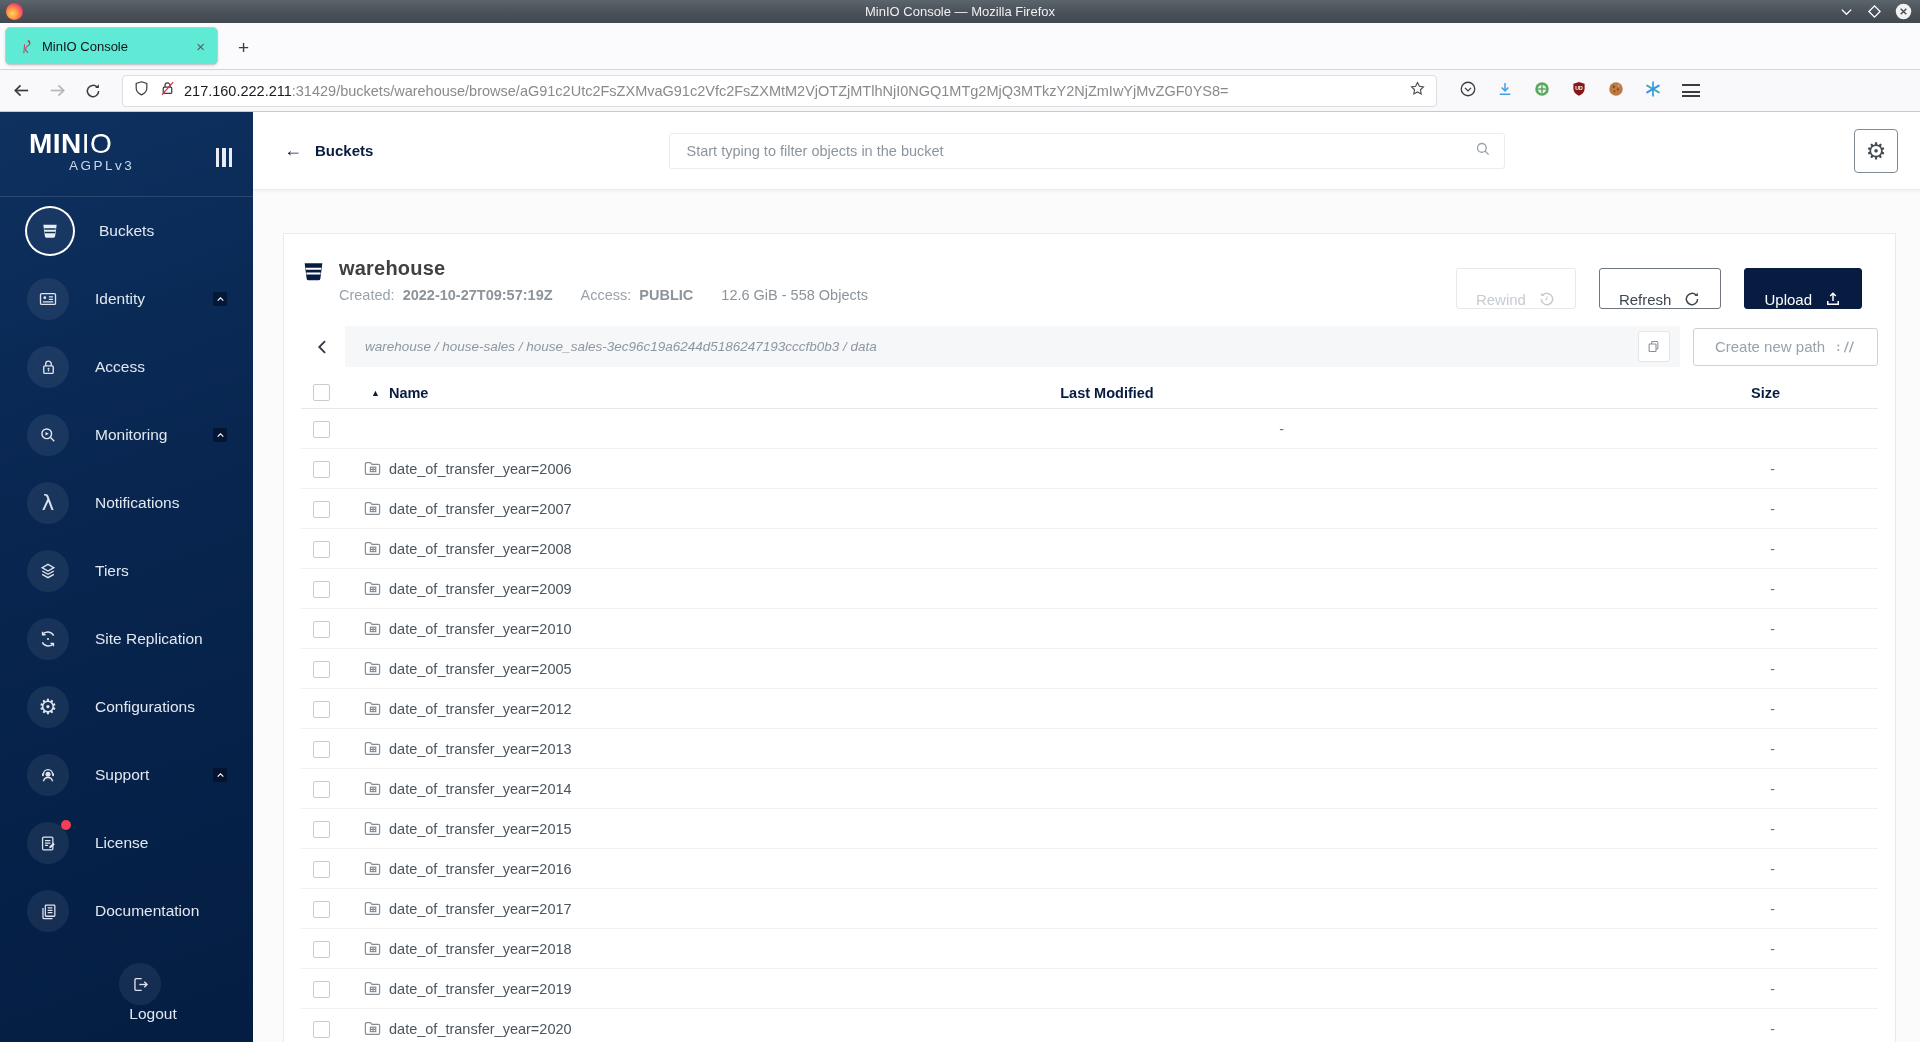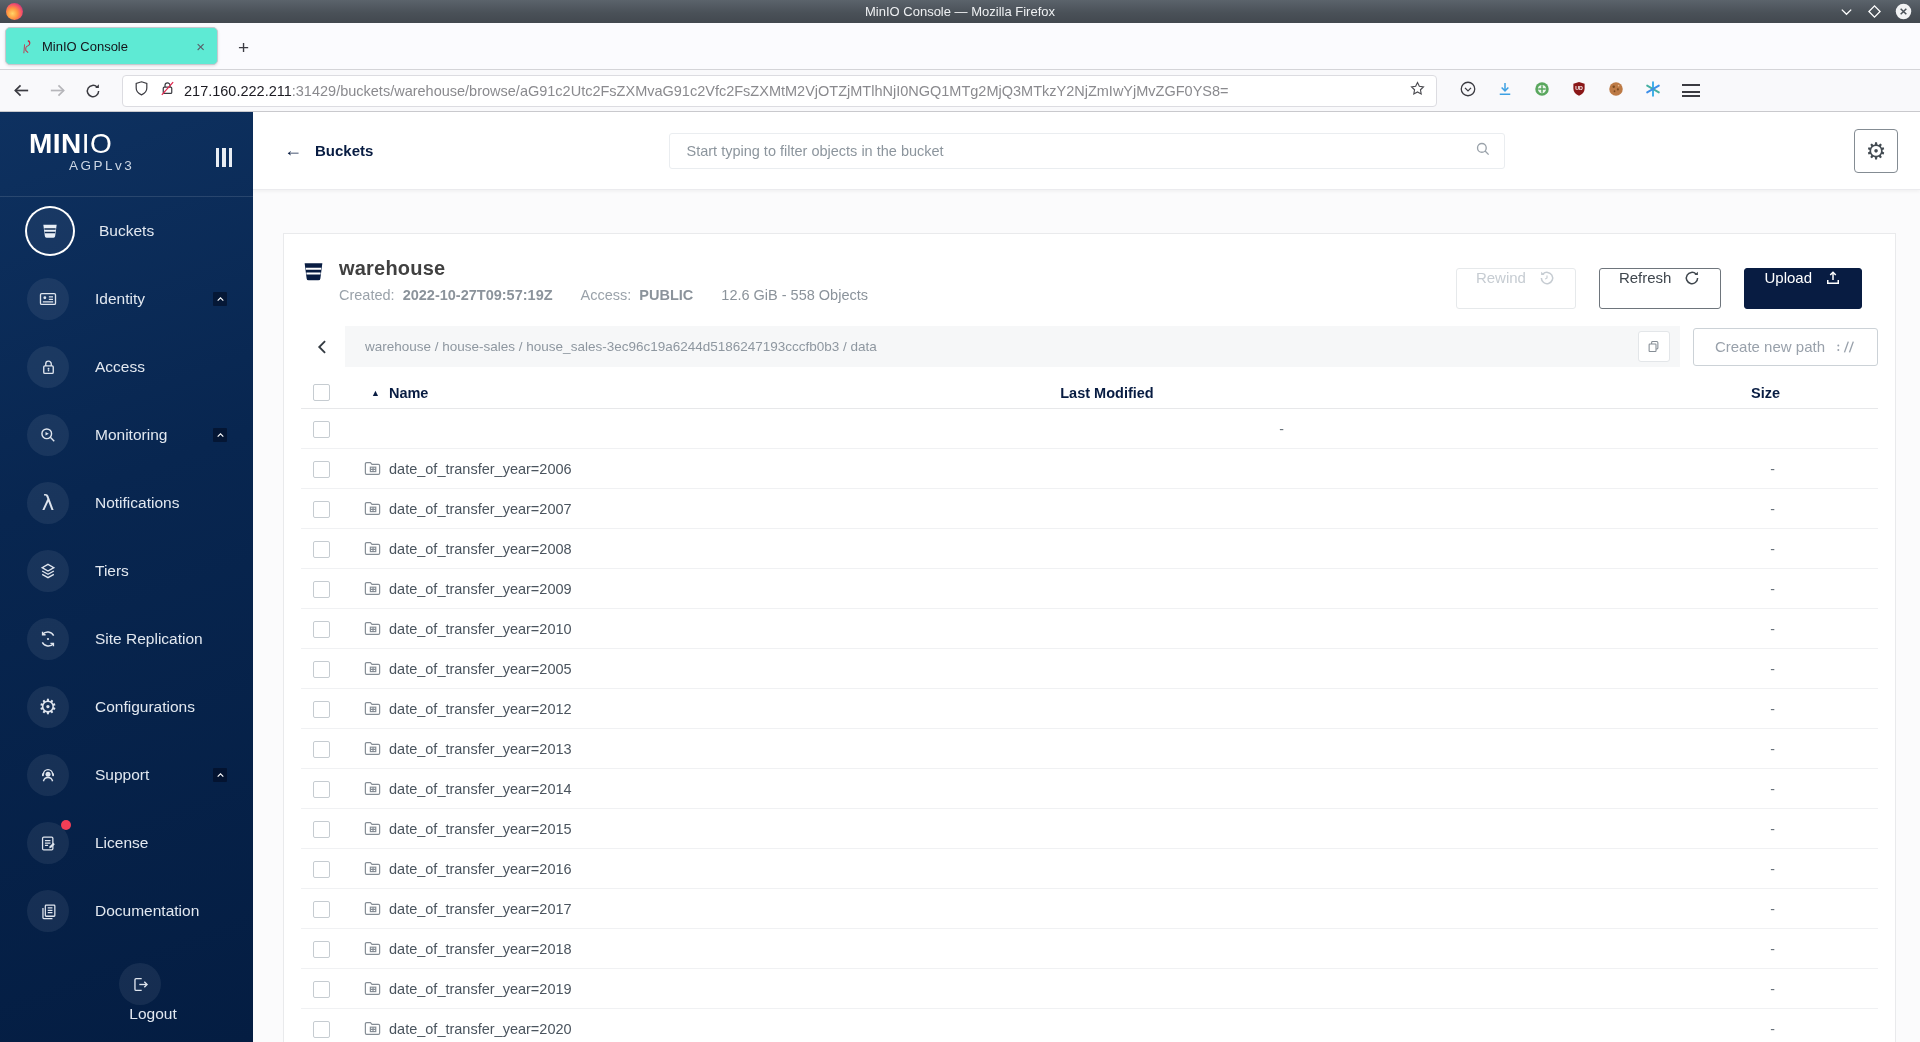--- a/index.html
+++ b/index.html
@@ -69,29 +69,29 @@
 
   .bucket-row { margin-top:14px; height:64px; display:flex; align-items:center; }
   .bucket-ic { flex:0 0 auto; margin-top:-14px; }
   .bucket-text { margin-left:13px; }
   .bucket-name { font-size:20px; font-weight:600; color:#404040; letter-spacing:.2px; }
   .bucket-meta { margin-top:7px; font-size:14.5px; color:#9aa2aa; display:flex; align-items:center; }
   .bucket-meta .val { color:#8b939b; font-weight:700; margin-left:8px; }
   .bucket-meta .sep { width:28px; }
   .bucket-meta .plain { color:#8b939b; }
   .actions { margin-left:auto; margin-right:16px; display:flex; gap:23px; align-items:center; }
-  .btn { height:41px; display:flex; align-items:flex-start; gap:12px; padding:0 19px; border-radius:3px; font-size:15px; border:1px solid transparent; cursor:pointer; background:#fff;margin-top:16px; }
+  .btn { height:41px; display:flex; align-items:flex-end; gap:12px; padding:0 19px; border-radius:3px; font-size:15px; border:1px solid transparent; cursor:pointer; background:#fff;margin-top:16px; }
   .btn svg { display:block; }
   .btn.disabled { border-color:#e6e9eb; color:#c6ccd2; cursor:default; }
   .btn.outline { border-color:#6e757c; color:#3f464d; }
   .btn.primary { background:#081C42; color:#fff; border-color:#081C42; }
 
   .browse-row { margin-top:14px; height:41px; display:flex; align-items:center; }
   .bc-back { width:44px; height:41px; background:#fff; display:flex; align-items:center; justify-content:center; cursor:pointer; flex:0 0 auto; }
-  .bc-band { flex:1; height:41px; background:#f6f7f8; display:flex; align-items:center; padding:0 10px 0 20px; position:relative; min-width:0; }
+  .bc-band { flex:1; height:41px; background:#f6f7f8; display:flex; align-items:center; padding:0 10px 0 20px; position:relative; min-width:0;font-style:italic; }
   .bc-path { font-size:13.5px; color:#8e97a0; white-space:nowrap; overflow:hidden; }
   .copy-btn { position:absolute; right:10px; width:32px; height:31px; background:#fff; border:1px solid #e3e6e9; border-radius:3px; display:flex; align-items:center; justify-content:center; cursor:pointer; }
   .create-btn { margin-left:13px; height:38px; border:1px solid #ccd2d7; border-radius:3px; background:#fff; color:#99a1ab; font-size:15px; display:flex; align-items:center; gap:11px; padding:0 21px; cursor:pointer; flex:0 0 auto; }
 
   .tbl { margin-top:10px; }
   .tbl-grid { display:grid; grid-template-columns:56px 470px 560px 1fr; align-items:center; }
   .tbl-head { height:32px; border-bottom:1px solid #e7e8ea; font-size:14.5px; font-weight:700; color:#081C42; }
   .th-name { display:flex; align-items:center; gap:9px; margin-left:14px; }
   .sort-tri { font-size:9px; color:#081C42; }
   .th-mod { text-align:center; }

